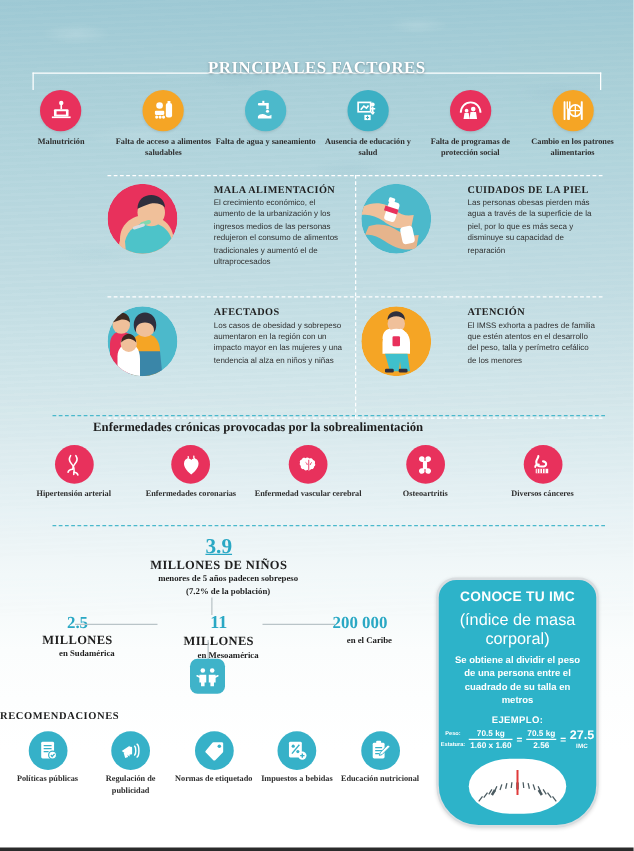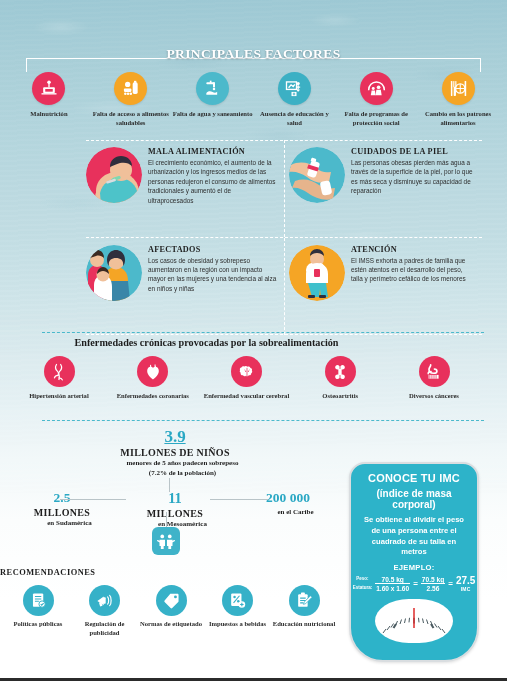--- a/index.html
+++ b/index.html
@@ -93,21 +93,21 @@
     border-top: 1.6px dashed #ffffff;
   }
   #panels:after {
     content:""; position:absolute; left:0; bottom:0; width:100%; height:0;
     border-top: 1.6px dashed #ffffff;
   }
   .panel-row { display: flex; height: 97.5px; }
   .panel-row.r1 { border-bottom: 1.6px dashed #ffffff; }
   .panel {
     width: 198px; display: flex; align-items: flex-start;
-    padding: 5px 6px 0 0; position: relative;
+    padding: 5px 6px 0 0; position: relative; gap: 23px;
   }
   .panel.p-right { border-left: 1.6px dashed #ffffff; padding-left: 4px; }
   .p-img {
     width: 56px; height: 56px; border-radius: 50%;
     flex: 0 0 56px; margin: 2px 6px 0 0; position: relative; overflow: hidden;
   }
   .p-txt { flex: 1; padding-top: 2px; }
   .p-head {
     font-family: "Liberation Serif", serif;
     font-weight: bold; font-size: 8.2px; letter-spacing: .3px;
@@ -221,22 +221,22 @@
     border: 2.5px solid #d9dde0;
     padding: 8px 9px 0 9px;
     text-align: center; z-index: 6;
     box-shadow: 0 1px 3px rgba(0,0,0,.12);
   }
   #imc-title {
     font-family: "Liberation Sans", sans-serif; font-weight: bold;
     font-size: 11px; color: #ffffff; letter-spacing: .2px;
   }
   #imc-sub {
-    font-family: "Liberation Sans", sans-serif; font-weight: bold;
-    font-size: 10px; color: #ffffff; margin-top: 4px;
+    font-family: "Liberation Sans", sans-serif; font-weight: normal;
+    font-size: 13px; color: #ffffff; margin-top: 4px;
   }
   #imc-desc {
     font-family: "Liberation Sans", sans-serif; font-weight: bold;
     font-size: 7.6px; line-height: 1.42; color: #ffffff; margin-top: 5px;
   }
   #imc-ej {
     font-family: "Liberation Sans", sans-serif; font-weight: bold;
     font-size: 7.6px; color: #ffffff; margin-top: 5px; letter-spacing: .3px;
   }
   #imc-formula {

